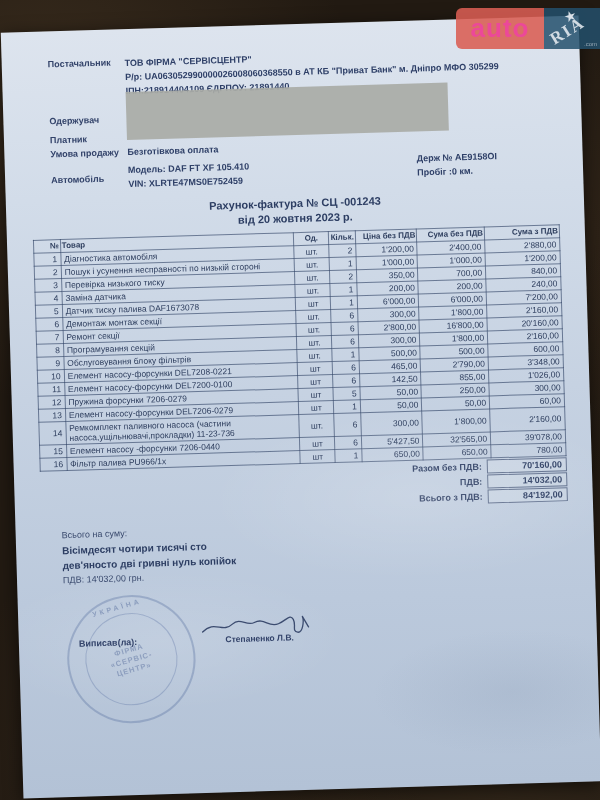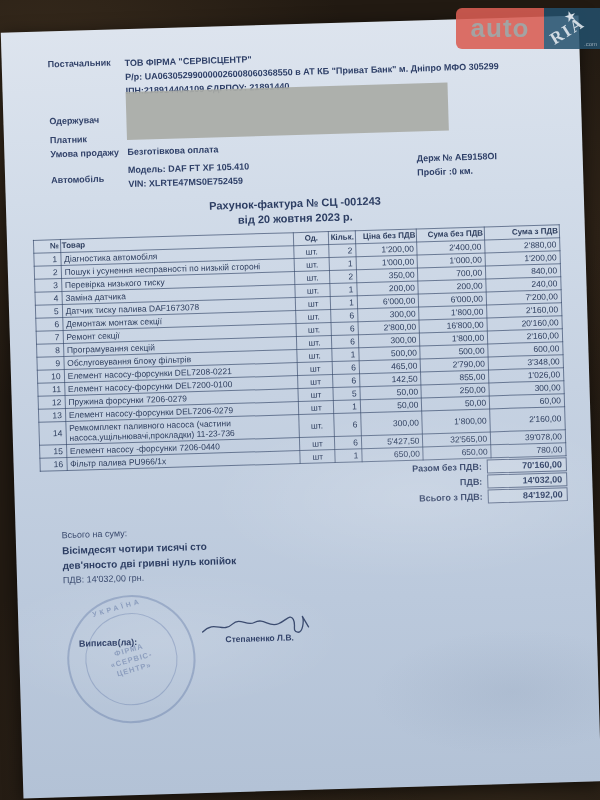--- a/index.html
+++ b/index.html
@@ -73,21 +73,21 @@
     display:flex; flex-direction:column; justify-content:center; align-items:center;
     gap:1px;
   }
   .stamp-top { position:absolute; top:5px; width:100%; text-align:center;
     font-size:7px; letter-spacing:3px; color:rgba(60,85,140,.40); font-weight:700; }
   .stamp-line { font-size:7.5px; font-weight:700; color:rgba(60,85,140,.38);
     letter-spacing:1px; text-align:center; line-height:9px; }
   .logo { position:absolute; top:8px; right:0; height:41px; display:flex; z-index:5; }
   .logo-auto { background:rgba(217,93,83,.88); border-radius:6px 0 0 6px;
     width:88px; display:flex; align-items:center; justify-content:center; }
-  .logo-auto span { color:#a3a3a3; font-size:26px; font-weight:700; letter-spacing:1px; }
+  .logo-auto span { color:#ec4899; font-size:26px; font-weight:700; letter-spacing:1px; }
   .logo-ria { background:rgba(35,80,108,.85); width:56px; position:relative; overflow:hidden; }
   .logo-ria .star { position:absolute; top:0px; left:20px; color:rgba(235,240,245,.9);
     font-size:14px; transform:rotate(-18deg); }
   .logo-ria .ria-text { position:absolute; top:13px; left:5px;
     font-family:"Liberation Serif","DejaVu Serif",serif;
     color:rgba(235,240,245,.85); font-size:17px; font-weight:700; letter-spacing:2px;
     transform:rotate(-32deg); }
   .logo-ria .com { position:absolute; bottom:2px; right:3px; font-size:6px;
     color:rgba(235,240,245,.55); }
 </style>

